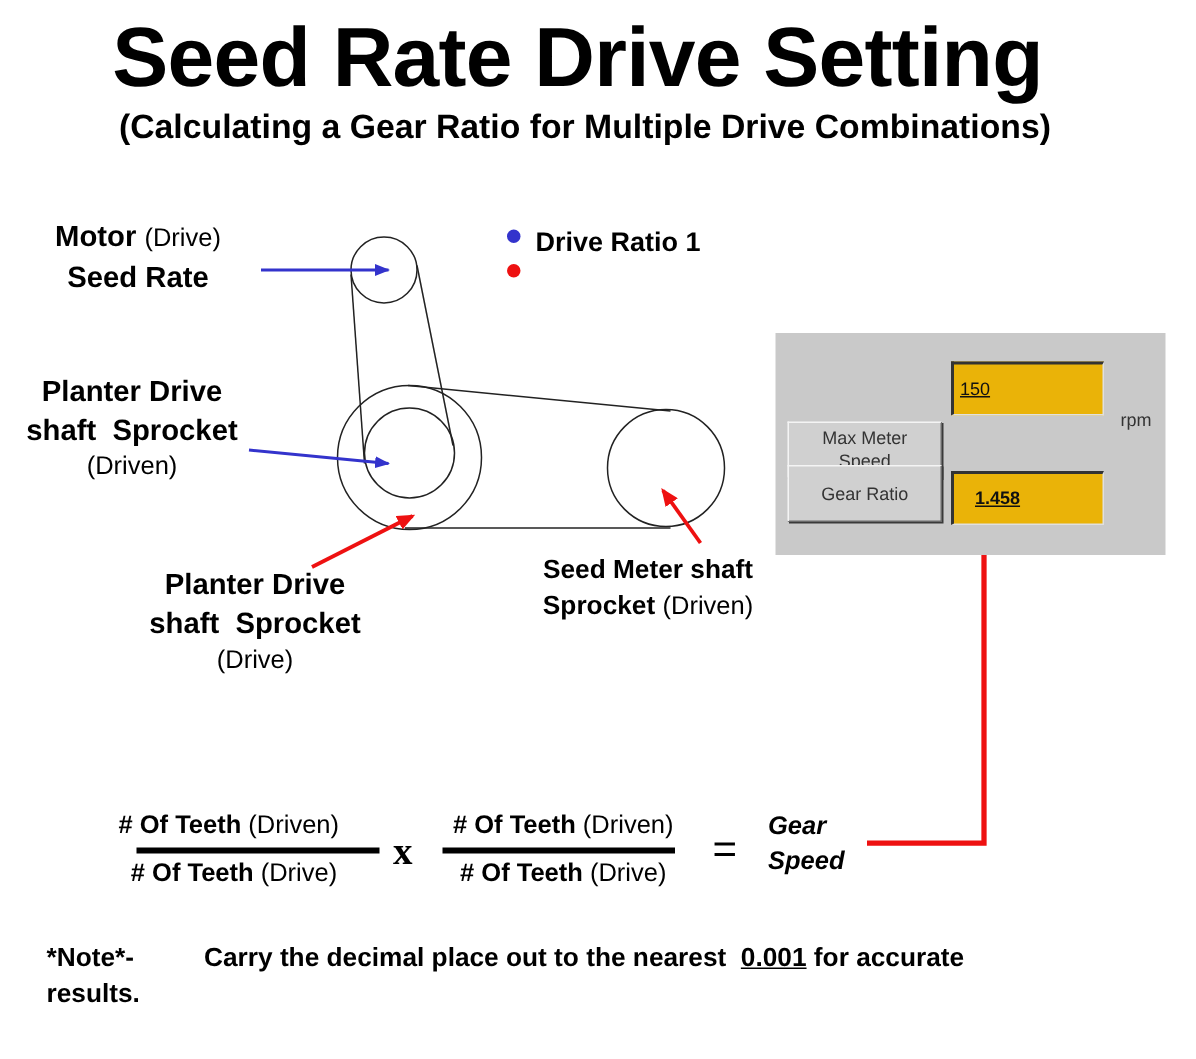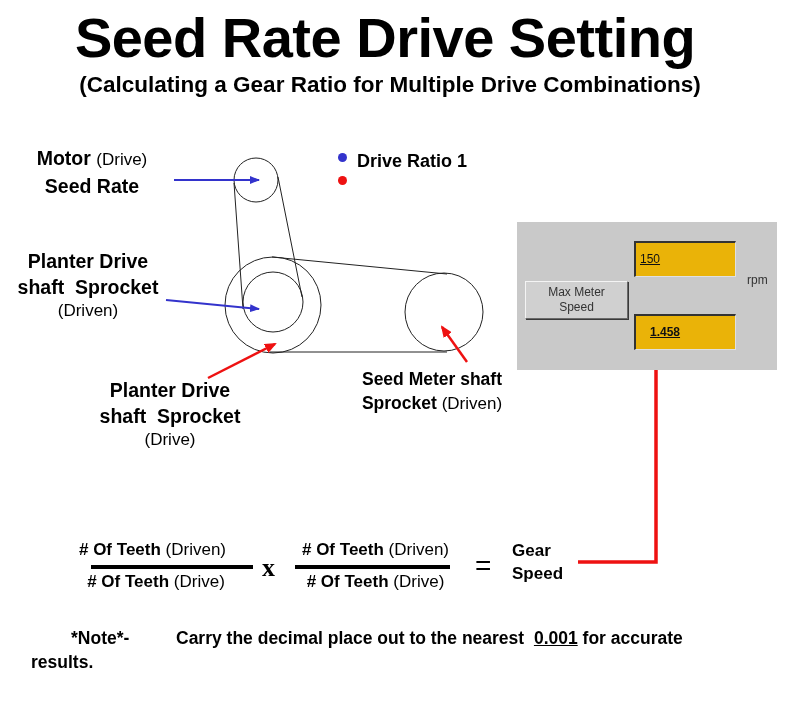--- a/index.html
+++ b/index.html
@@ -29,21 +29,21 @@
            border-right: 1px solid #e0e0e0; border-bottom: 1px solid #e0e0e0;
            box-sizing: border-box; font-size: 12px; padding-left: 4px; line-height: 32px; color: #111; text-decoration: underline; }
   .field.bold { font-weight: bold; padding-left: 14px; }
   .unit { position: absolute; font-size: 12px; color: #333; }
 
   .frac { font-weight: bold; font-size: 17px; text-align: center; }
   .frac .n { font-weight: normal; }
   .fracbar { position: absolute; height: 4px; background: #000; }
   .times { font-family: "Liberation Serif", serif; font-weight: bold; font-size: 26px; }
   .equals { font-size: 28px; }
-  .gear { font-weight: bold; font-size: 17px; line-height: 23px; }
+  .gear { font-weight: bold; font-size: 17px; line-height: 23px; font-style: italic; }
   .note { font-weight: bold; font-size: 17.5px; line-height: 24px; }
   .note u { text-decoration: underline; }
 </style>
 </head>
 <body>
 
 <div class="abs title">Seed Rate Drive Setting</div>
 <div class="abs subtitle">(Calculating a Gear Ratio for Multiple Drive Combinations)</div>
 
 <svg class="diagram" viewBox="0 0 797 706">
@@ -104,20 +104,21 @@
 
 <div class="abs lbl" style="left:346px; top:367px; width:172px; font-size:17.5px; line-height:24px;">
   <div>Seed Meter shaft</div>
   <div><span>Sprocket</span> <span class="n">(Driven)</span></div>
 </div>
 
 <div class="abs panel">
   <div class="btn" style="left:8px; top:15px;margin-top:44px;">Max Meter Speed</div>
   <div class="field" style="left:117px; top:19px;">150</div>
   <div class="unit" style="left:230px; top:51px;">rpm</div>
+  <div class="btn" style="left:8px; top:88px;">Gear Ratio</div>
   <div class="field bold" style="left:117px; top:92px;">1.458</div>
 </div>
 
 <div class="abs frac" style="left:70px; top:540px; width:165px;">
   <span># Of Teeth</span> <span class="n">(Driven)</span>
 </div>
 <div class="fracbar" style="left:91px; top:565px; width:162px;"></div>
 <div class="abs frac" style="left:76px; top:572px; width:160px;">
   <span># Of Teeth</span> <span class="n">(Drive)</span>
 </div>
@@ -133,16 +134,16 @@
 </div>
 
 <div class="abs equals" style="left:475px; top:550px;">=</div>
 <div class="abs gear" style="left:512px; top:539px;">
   <div>Gear</div>
   <div>Speed</div>
 </div>
 
 <div class="abs note" style="left:31px; top:626px; width:720px;">
   <div>
-    <span style="display:inline-block;width:105px;margin-left:40px;">*Note*-</span><span>Carry the decimal place out to the nearest</span>&nbsp;&nbsp;<u>0.001</u> <span>for accurate</span>
+    <span style="display:inline-block;width:105px;">*Note*-</span><span>Carry the decimal place out to the nearest</span>&nbsp;&nbsp;<u>0.001</u> <span>for accurate</span>
   </div>
   <div>results.</div>
 </div>
 
 </body></html>

